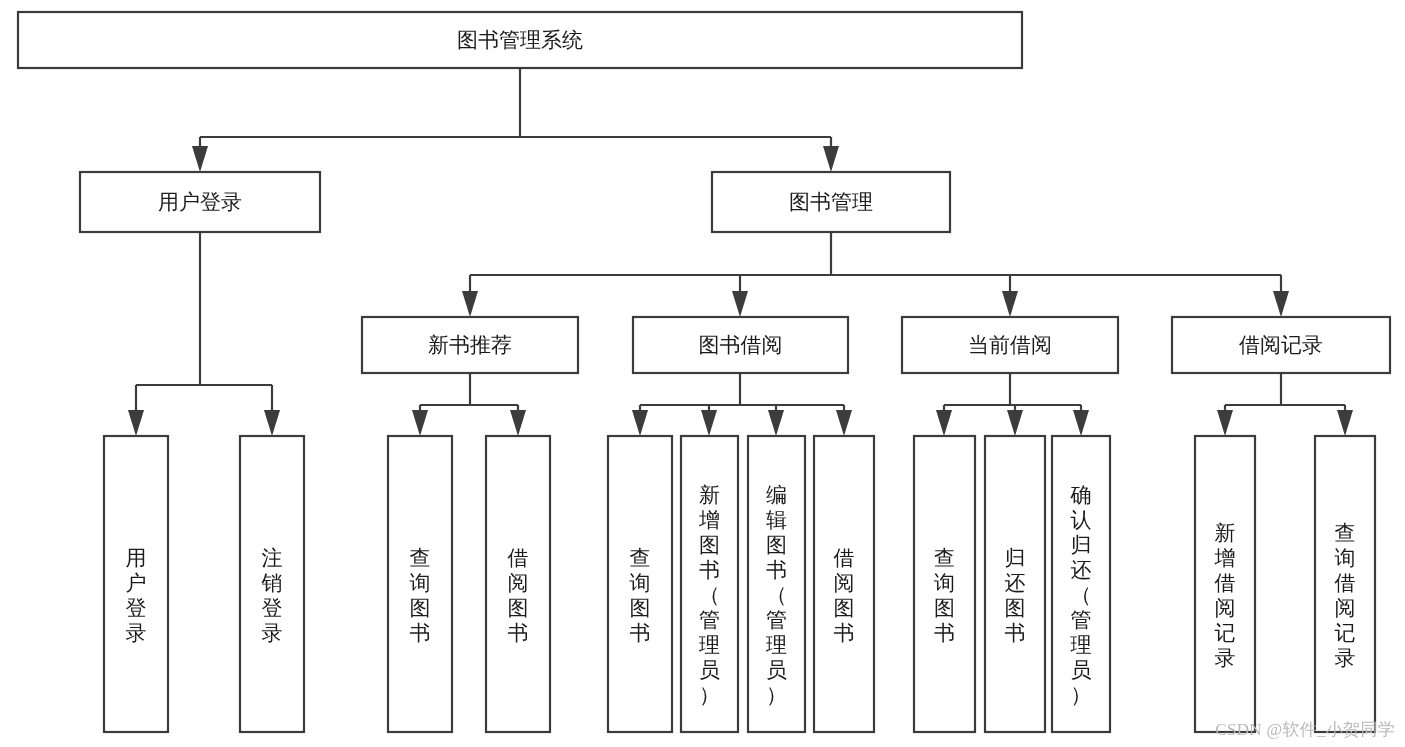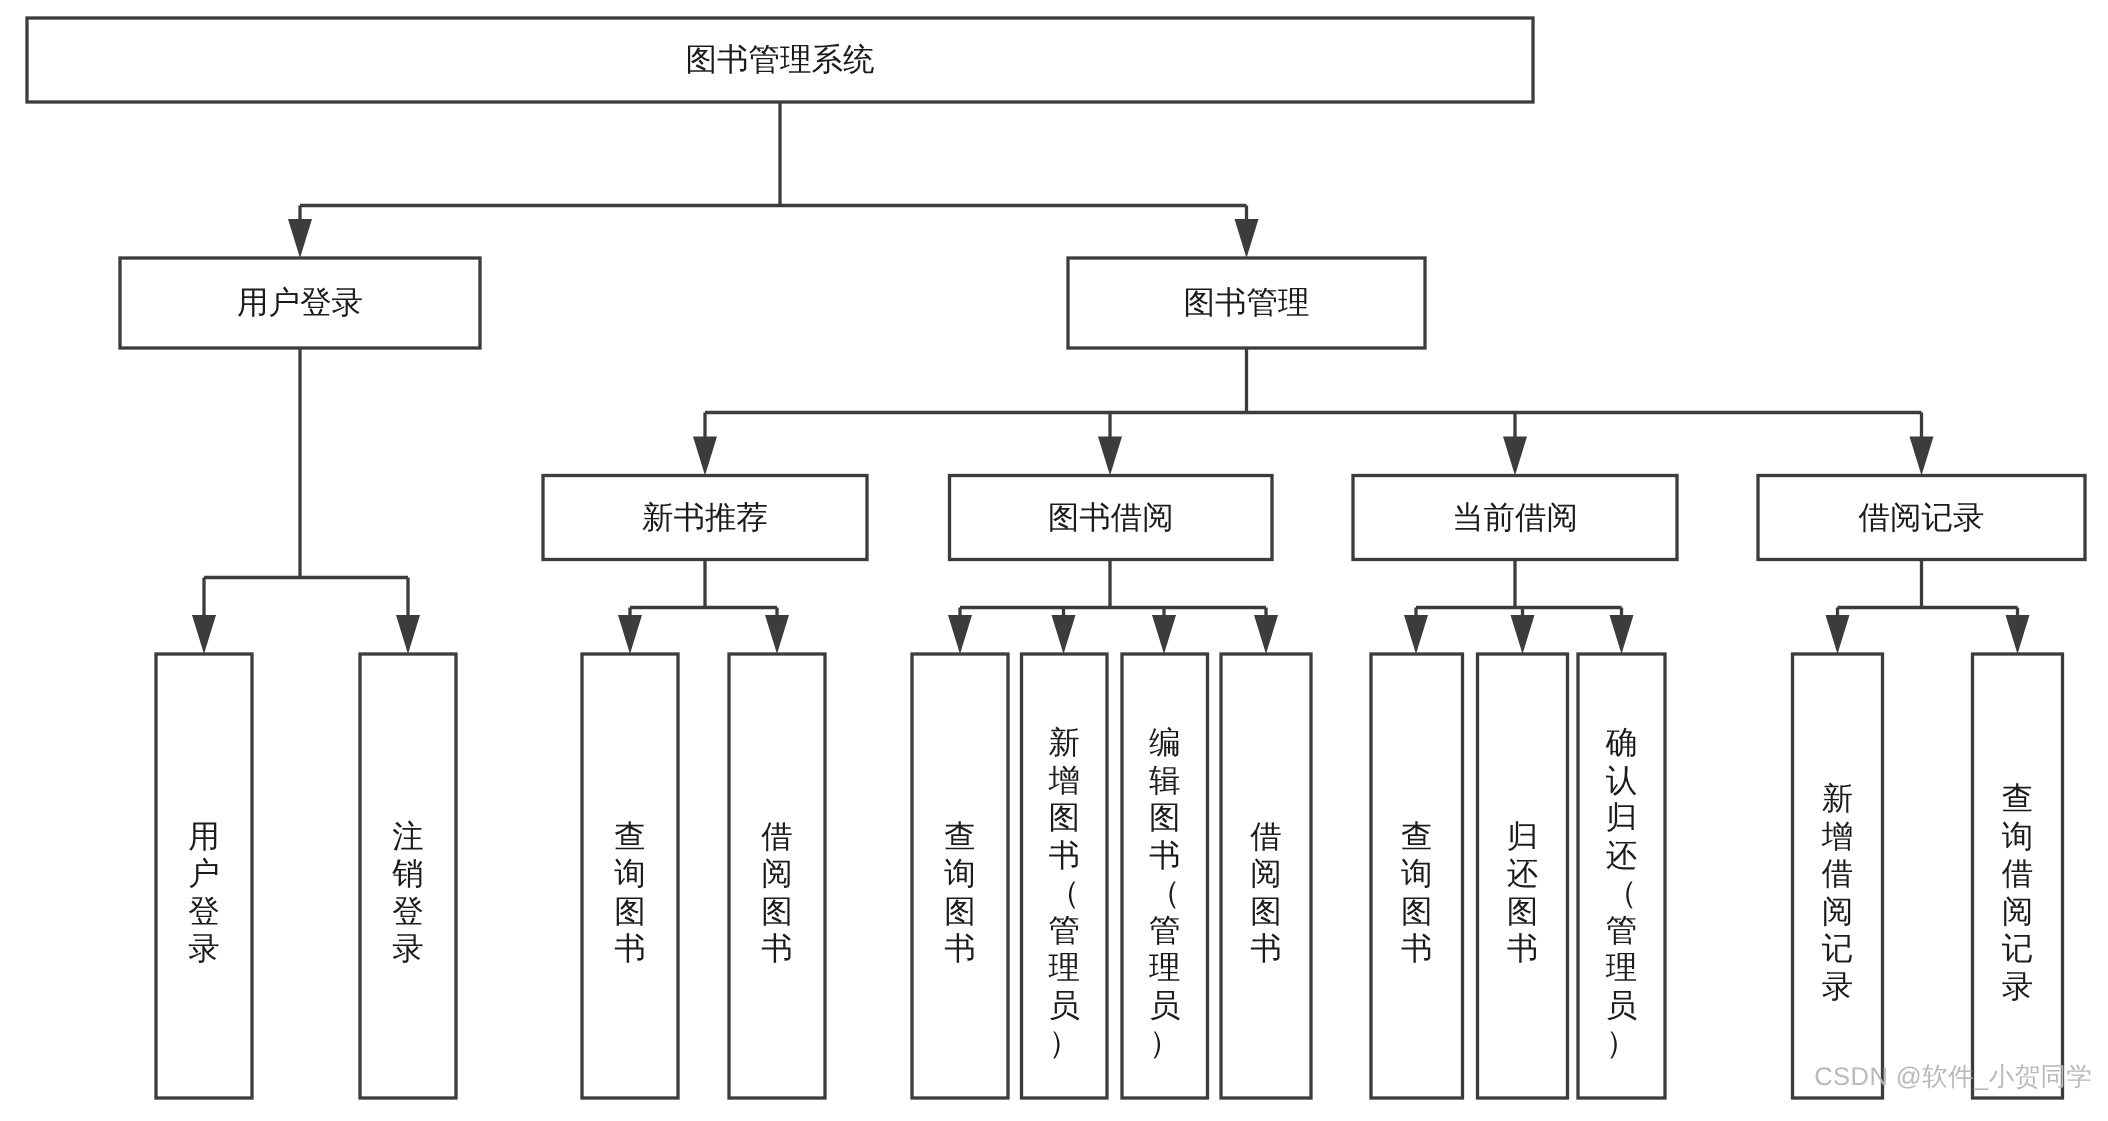--- a/index.html
+++ b/index.html
@@ -52,22 +52,22 @@
     fill: none;
     stroke-linecap: butt;
   }
   .connector-arrow {
     fill: #3c3c3c;
     stroke: none;
   }
   .watermark-text {
     position: absolute;
     right: 10px;
-    bottom: 18px;
-    font-family: Liberation Sans, sans-serif;
+    bottom: 6px;
+    font-family: Liberation Serif, serif;
     font-size: 17px;
     color: #b9b9b9;
     white-space: nowrap;
     letter-spacing: 0.3px;
     user-select: none;
   }
 </style>
 </head>
 <body>
 

